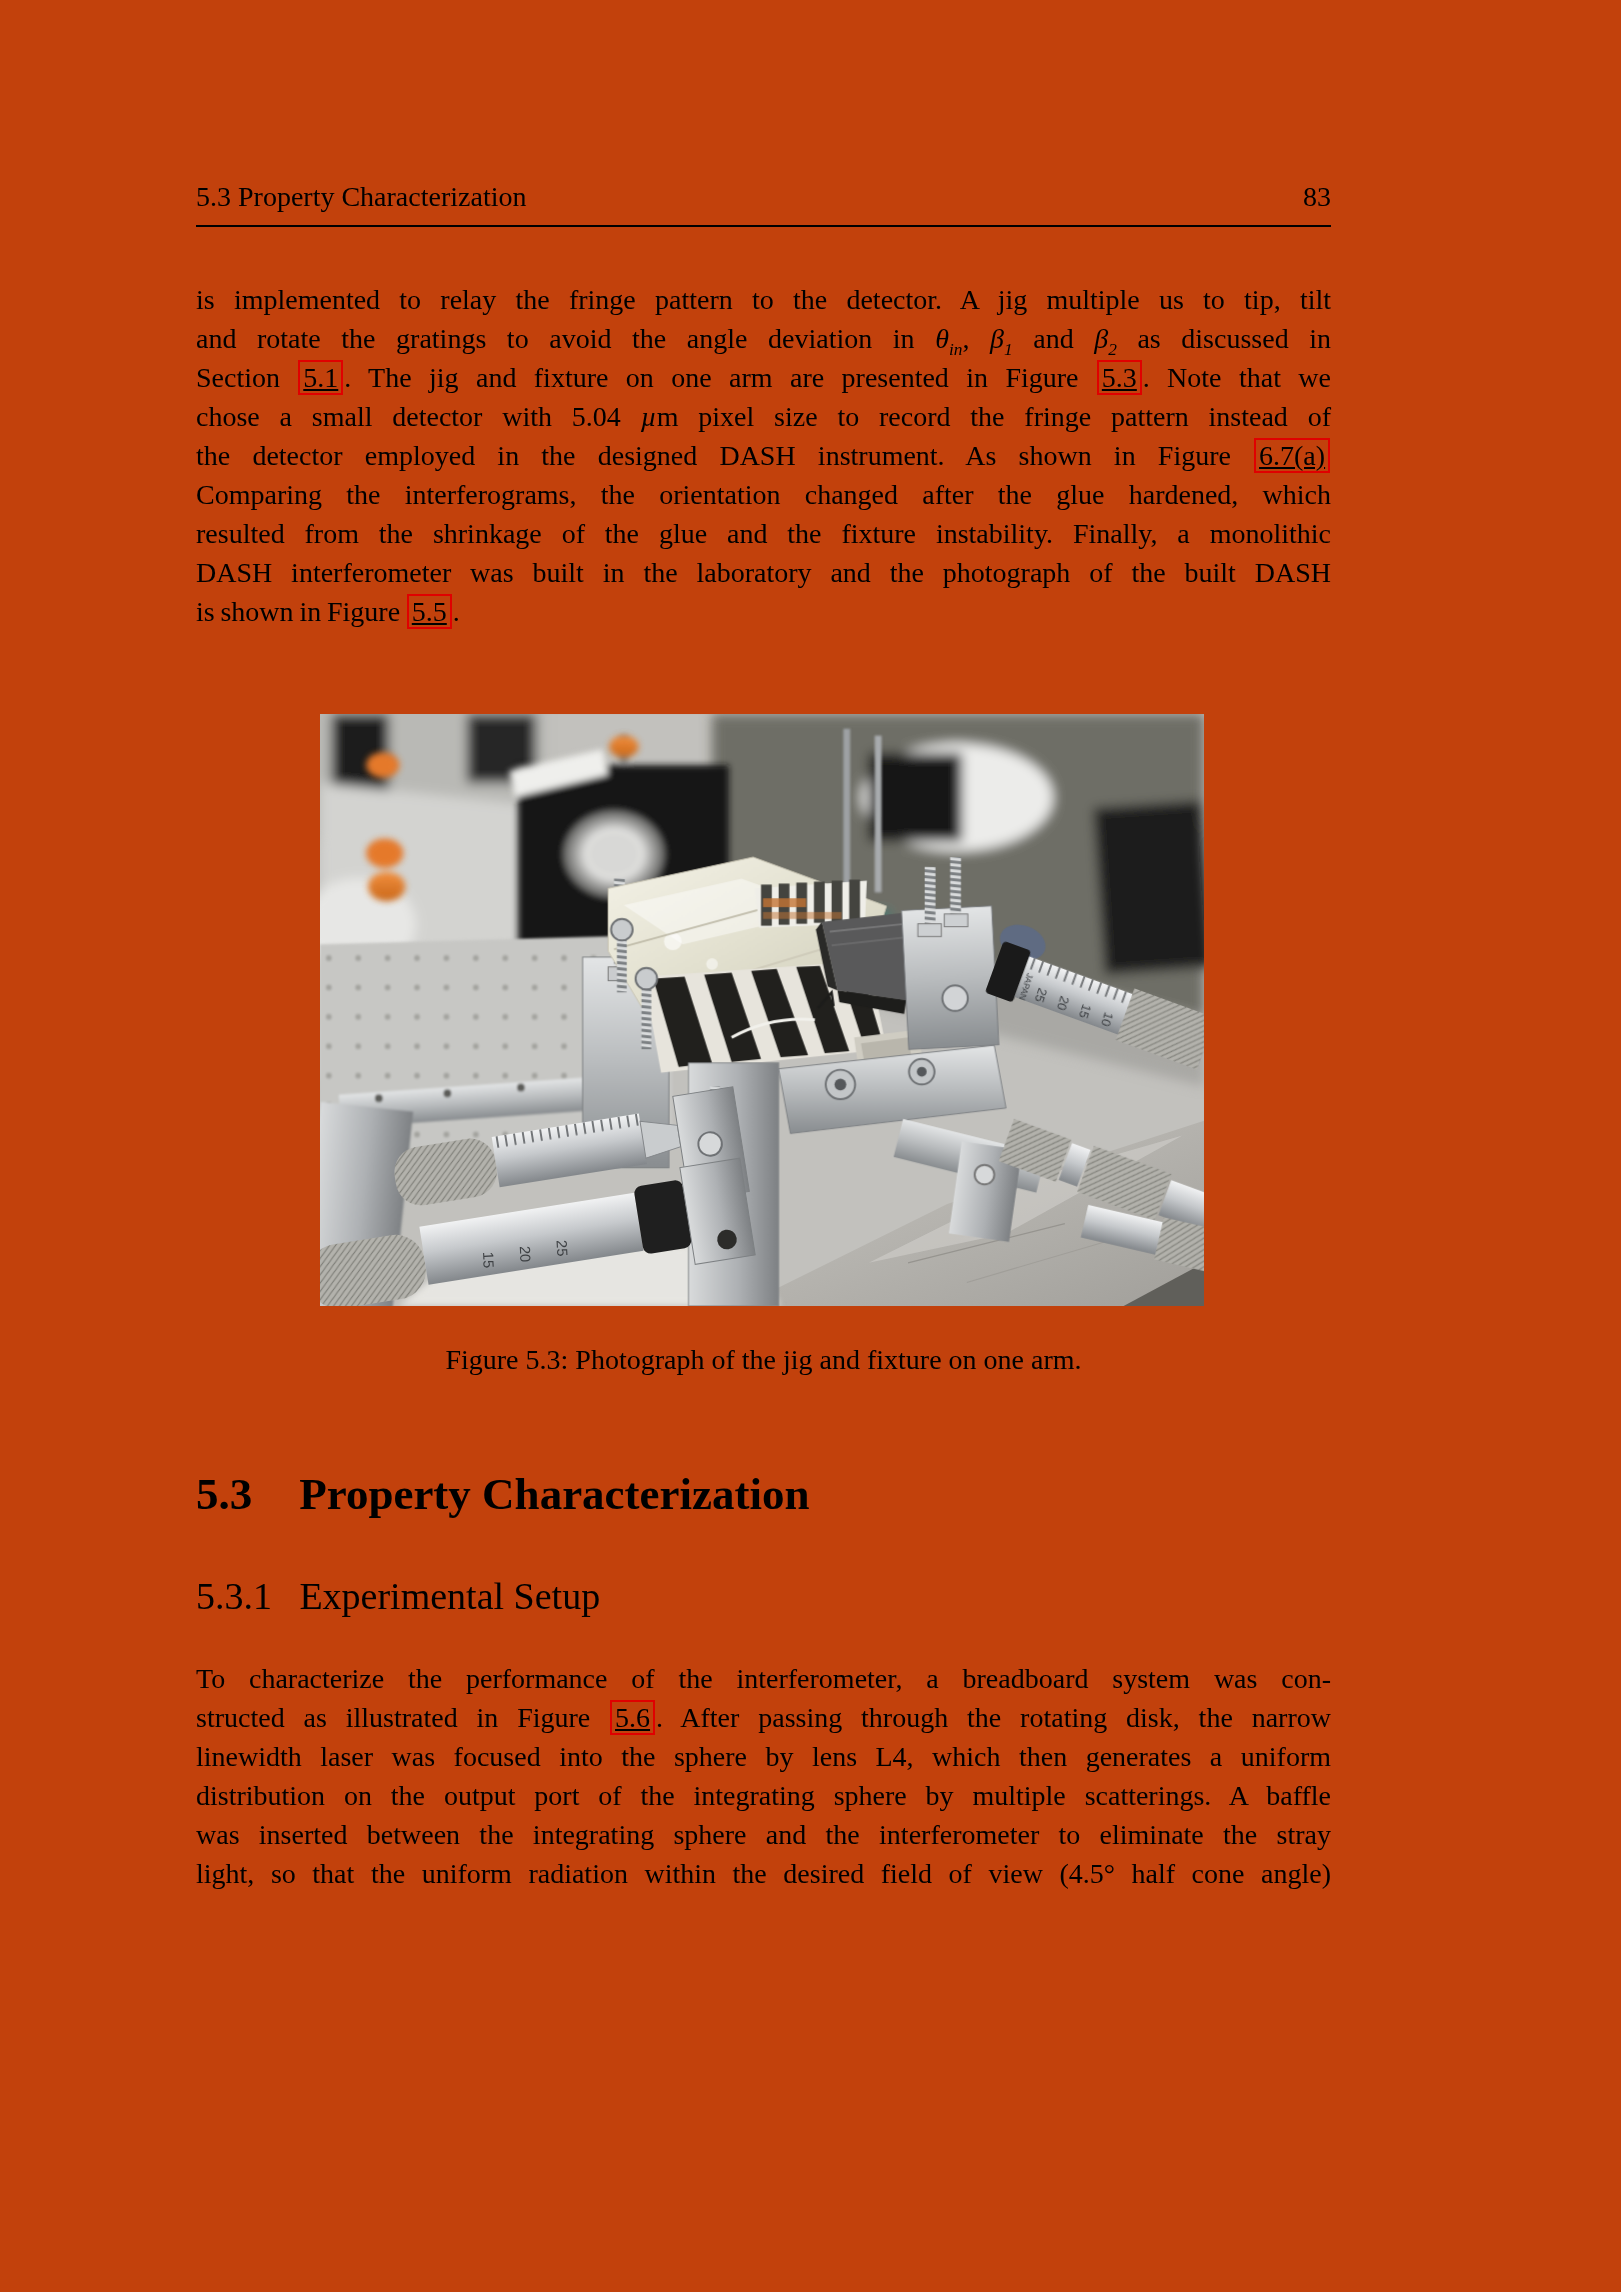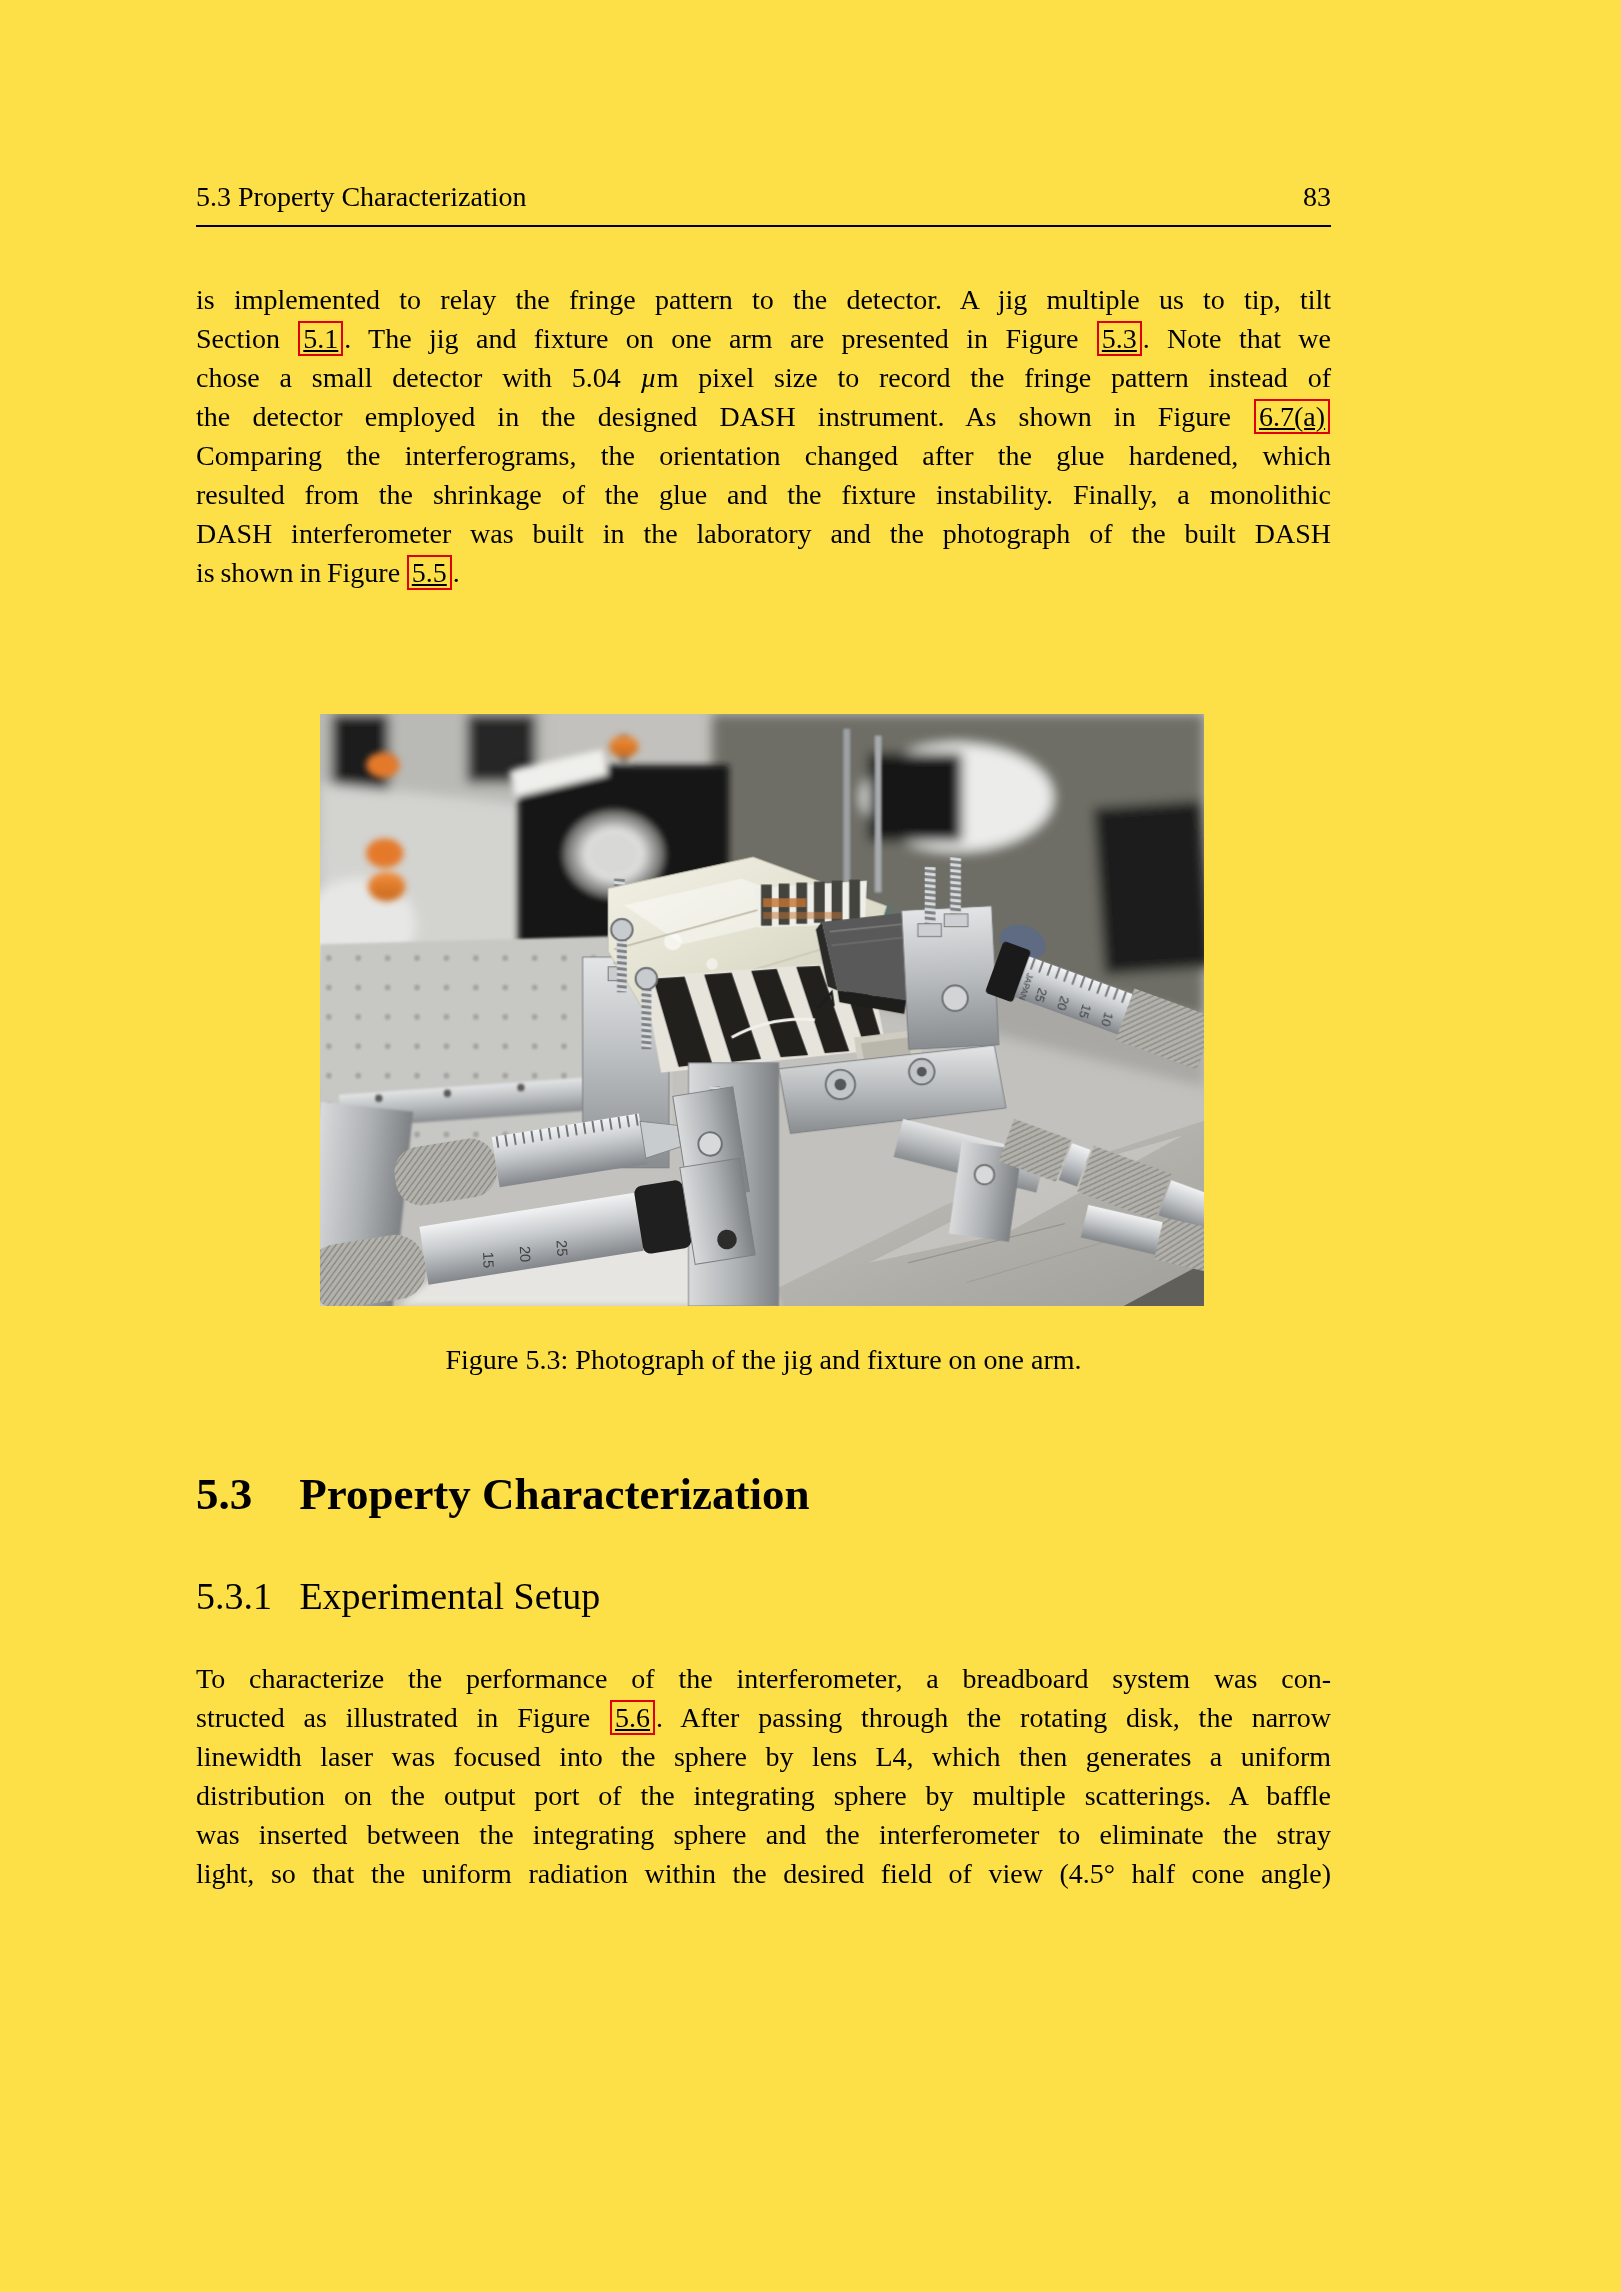--- a/index.html
+++ b/index.html
@@ -1,16 +1,16 @@
 <!DOCTYPE html>
 <html><head>
 <meta charset="utf-8">
 <style>
   html,body{margin:0;padding:0;background:#ffffff;}
-  .page{position:relative;width:1621px;height:2293px;background:#fde047;overflow:hidden;
+  .page{position:relative;width:1621px;height:2293px;background:#c2410c;overflow:hidden;
         font-family:"Liberation Serif","DejaVu Serif",serif;color:#000;}
   
   .header{position:absolute;left:196px;top:179px;width:1135px;display:flex;
           justify-content:space-between;align-items:baseline;font-size:28px;line-height:35px;
           border-bottom:2px solid #000;padding-bottom:10.8px;}
   
   .para{position:absolute;left:196px;width:1135px;font-size:28px;word-spacing:-1.2px;}
   .p1{top:280px;}
   .p2{top:1659px;}
   .line{line-height:39px;text-align:justify;text-align-last:justify;}
@@ -35,20 +35,21 @@
 
 <div class="page">
 
   <div class="header">
     <span>5.3 Property Characterization</span>
     <span>83</span>
   </div>
 
   <div class="para p1">
       <div class="line"><span>is implemented to relay the fringe pattern to the detector. A jig multiple us to tip, tilt</span></div>
+      <div class="line"><span>and rotate the gratings to avoid the angle deviation in </span><i>θ</i><sub>in</sub><span>, </span><i>β</i><sub>1</sub><span> and </span><i>β</i><sub>2</sub><span> as discussed in</span></div>
       <div class="line"><span>Section </span><span class="ref">5.1</span><span>. The jig and fixture on one arm are presented in Figure </span><span class="ref">5.3</span><span>. Note that we</span></div>
       <div class="line"><span>chose a small detector with 5.04 </span><i>µ</i><span>m pixel size to record the fringe pattern instead of</span></div>
       <div class="line"><span>the detector employed in the designed DASH instrument. As shown in Figure </span><span class="ref">6.7(a)</span></div>
       <div class="line"><span>Comparing the interferograms, the orientation changed after the glue hardened, which</span></div>
       <div class="line"><span>resulted from the shrinkage of the glue and the fixture instability. Finally, a monolithic</span></div>
       <div class="line"><span>DASH interferometer was built in the laboratory and the photograph of the built DASH</span></div>
       <div class="line last"><span>is shown in Figure </span><span class="ref">5.5</span><span>.</span></div>
     </div>
 
   <div class="figurewrap">

